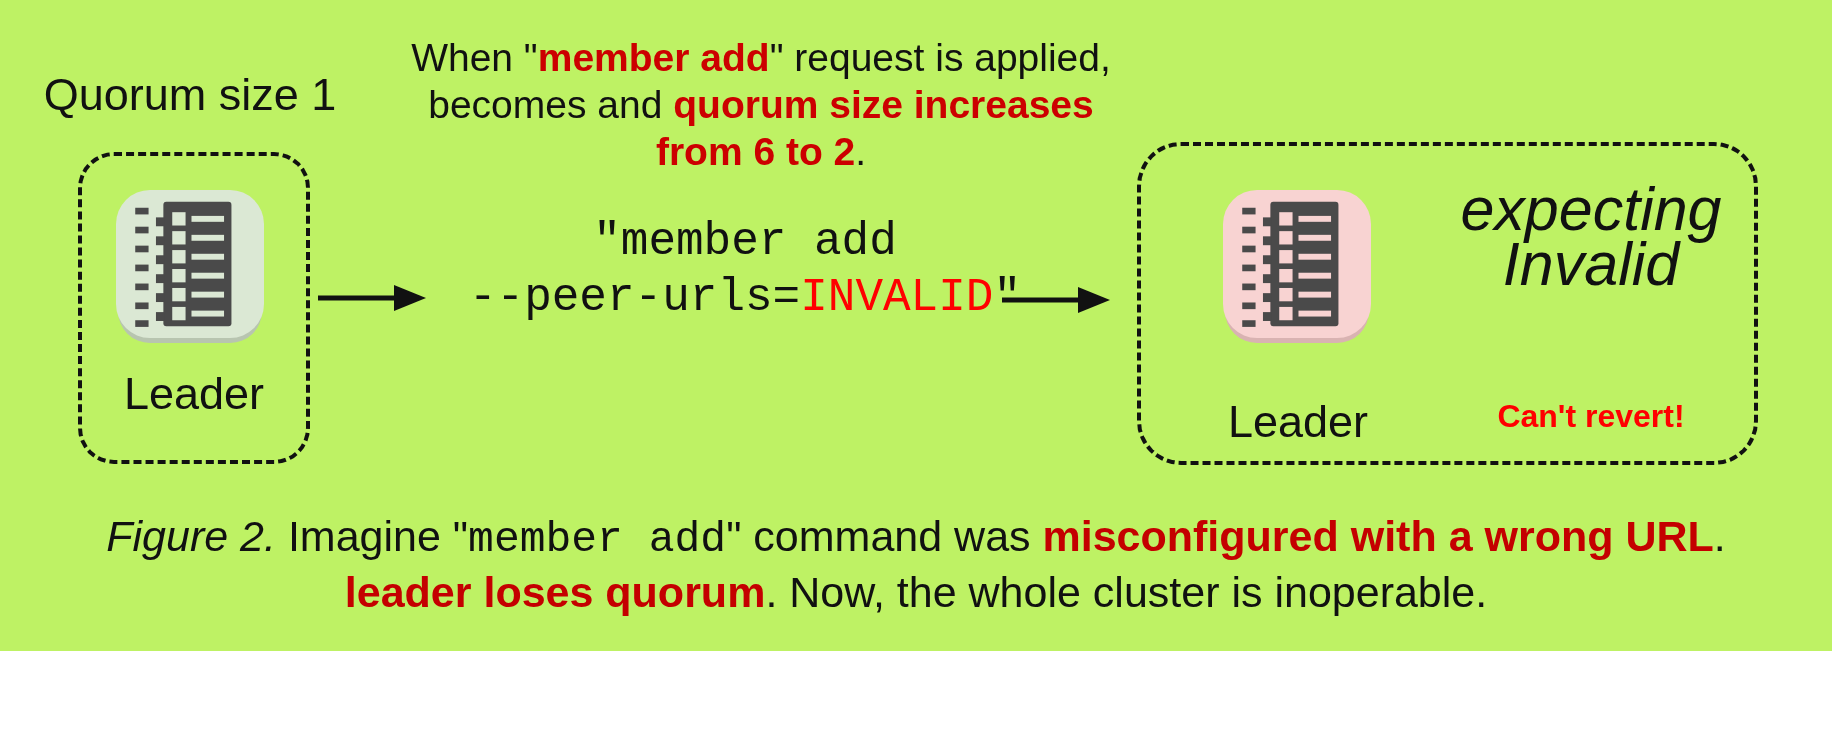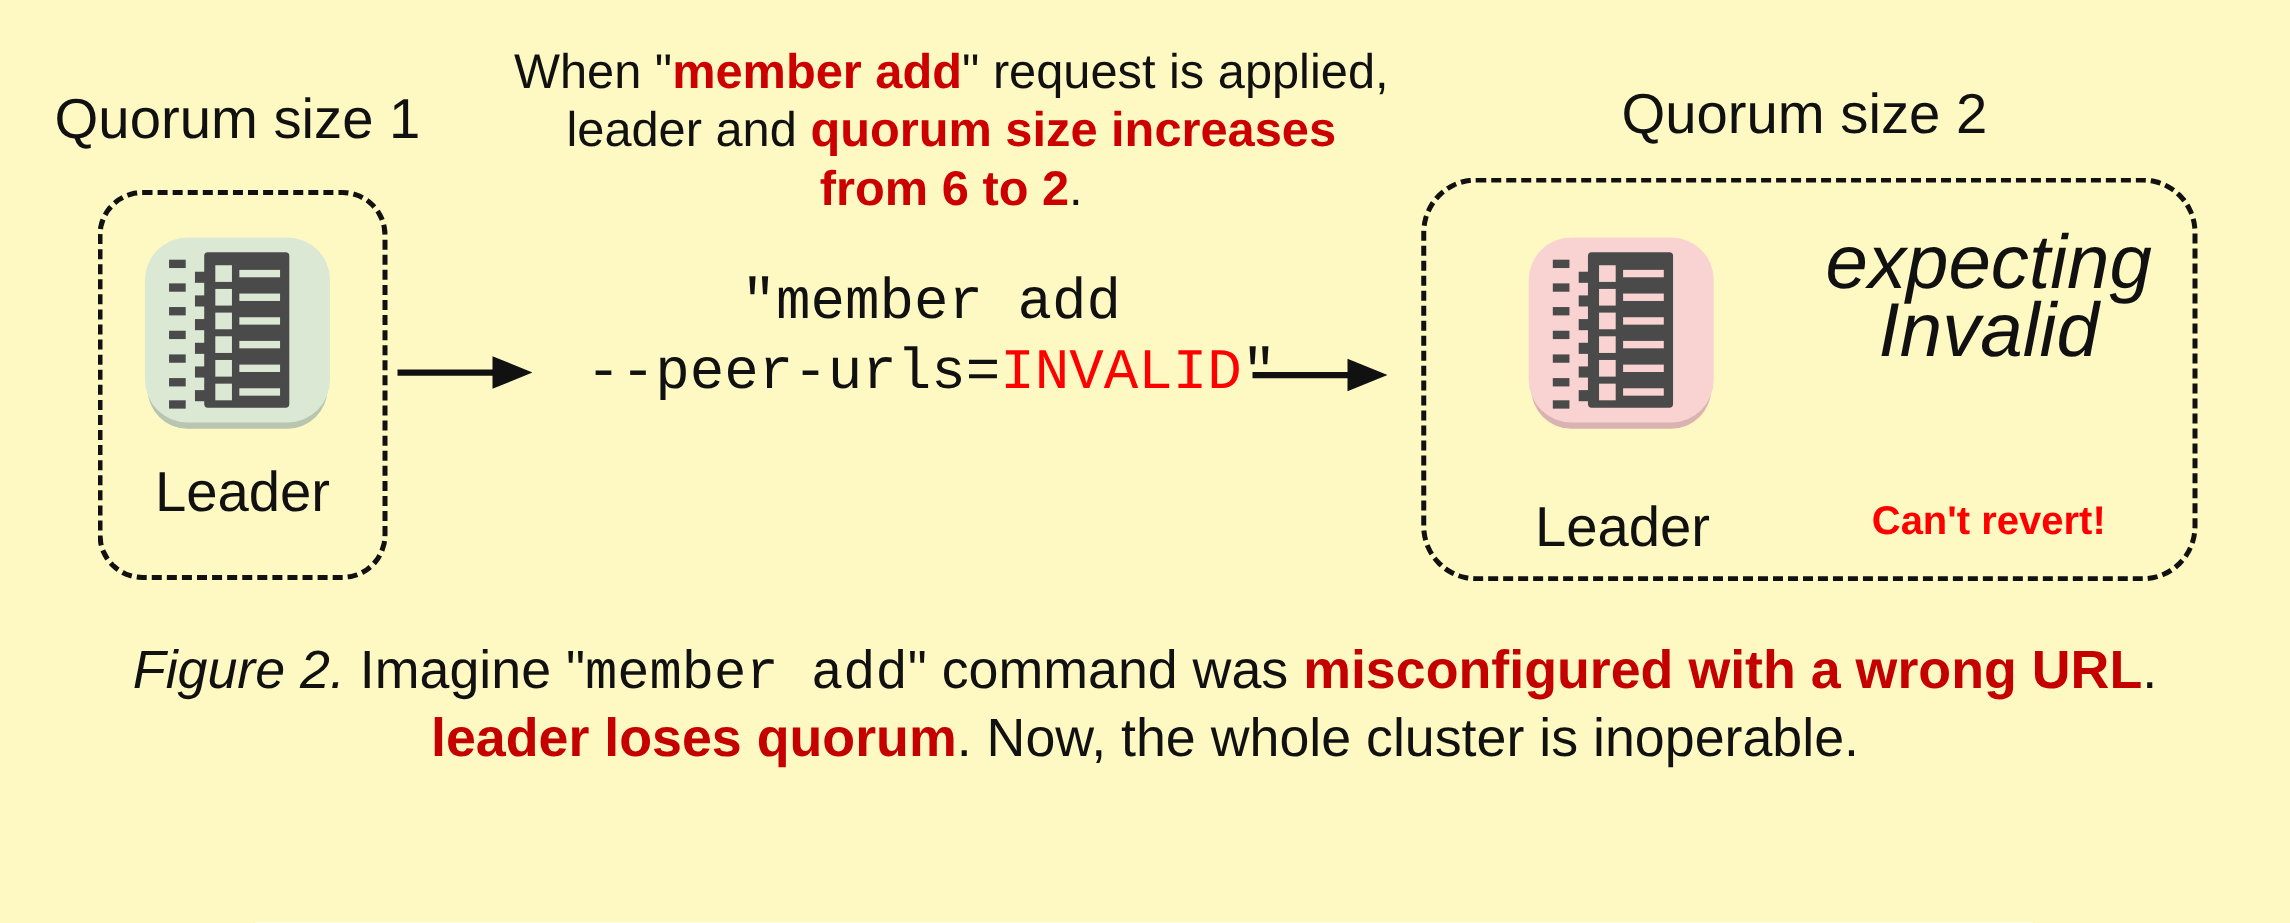--- a/index.html
+++ b/index.html
@@ -1,19 +1,19 @@
 <!DOCTYPE html>
 <html><head>
 <meta charset="utf-8">
 <style>
   html,body{margin:0;padding:0;background:#ffffff;}
   .canvas{
     position:relative;
-    width:1832px;height:738px;
-    background:#fef9c3;
+    width:1832px;height:651px;
+    background:#bef264;
     font-family:"Liberation Sans", sans-serif;
     color:#111111;
     overflow:hidden;
   }
   .abs{position:absolute;}
   .center{text-align:center;}
   .cluster-title{
     font-size:45px;
     line-height:50px;
     color:#111;
@@ -119,35 +119,34 @@
     <div class="node-label" style="top:212px;">Leader</div>
   </div>
 
   <svg class="arrow" style="left:316px;top:283px;" width="110" height="30" viewBox="0 0 110 30">
     <line x1="2" y1="15" x2="82" y2="15" stroke="#111" stroke-width="5"></line>
     <polygon points="78,2 110,15 78,28" fill="#111"></polygon>
   </svg>
 
   <div class="abs annotation">
     <div><span>When "</span><span class="red">member add</span><span>" request is applied,</span></div>
-    <div><span>leader and </span><span class="red">quorum size increases</span></div>
+    <div><span>becomes and </span><span class="red">quorum size increases</span></div>
     <div><span class="red">from 6 to 2</span><span>.</span></div>
   </div>
 
   <div class="abs command">
     <div>"member add</div>
     <div><span>--peer-urls=</span><span class="red">INVALID</span><span>"</span></div>
   </div>
 
   <svg class="arrow" style="left:1000px;top:285px;" width="110" height="30" viewBox="0 0 110 30">
     <line x1="2" y1="15" x2="82" y2="15" stroke="#111" stroke-width="5"></line>
     <polygon points="78,2 110,15 78,28" fill="#111"></polygon>
   </svg>
 
-  <div class="abs center cluster-title" style="left:1137px;top:66px;width:613px;">Quorum size 2</div>
 
   <div class="dashed-box right-box">
     <div class="node-icon pink" style="left:82px;top:44px;">
       <svg viewBox="0 0 100 100">
         <rect class="glyph" x="32" y="8" width="46" height="84" rx="2"></rect>
         <rect class="glyph" x="13" y="12" width="9" height="4.5"></rect>
         <rect class="glyph" x="13" y="24.8" width="9" height="4.5"></rect>
         <rect class="glyph" x="13" y="37.6" width="9" height="4.5"></rect>
         <rect class="glyph" x="13" y="50.4" width="9" height="4.5"></rect>
         <rect class="glyph" x="13" y="63.2" width="9" height="4.5"></rect>

